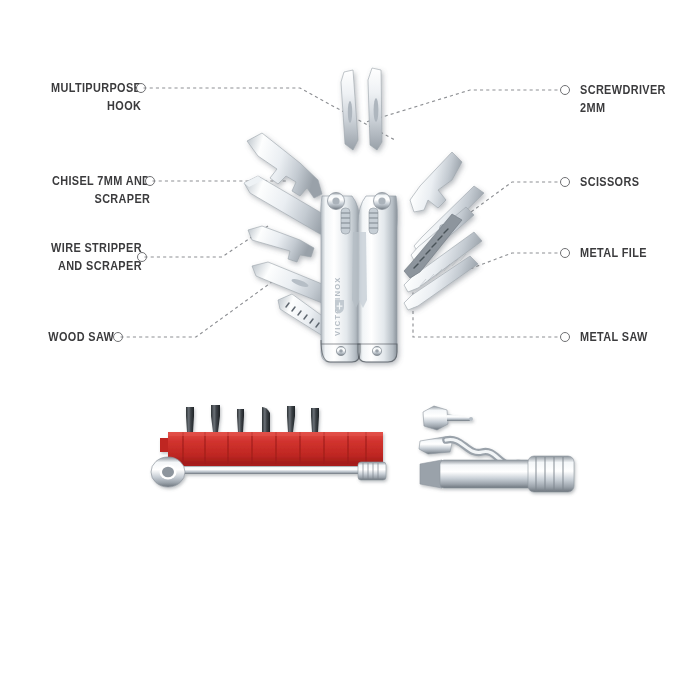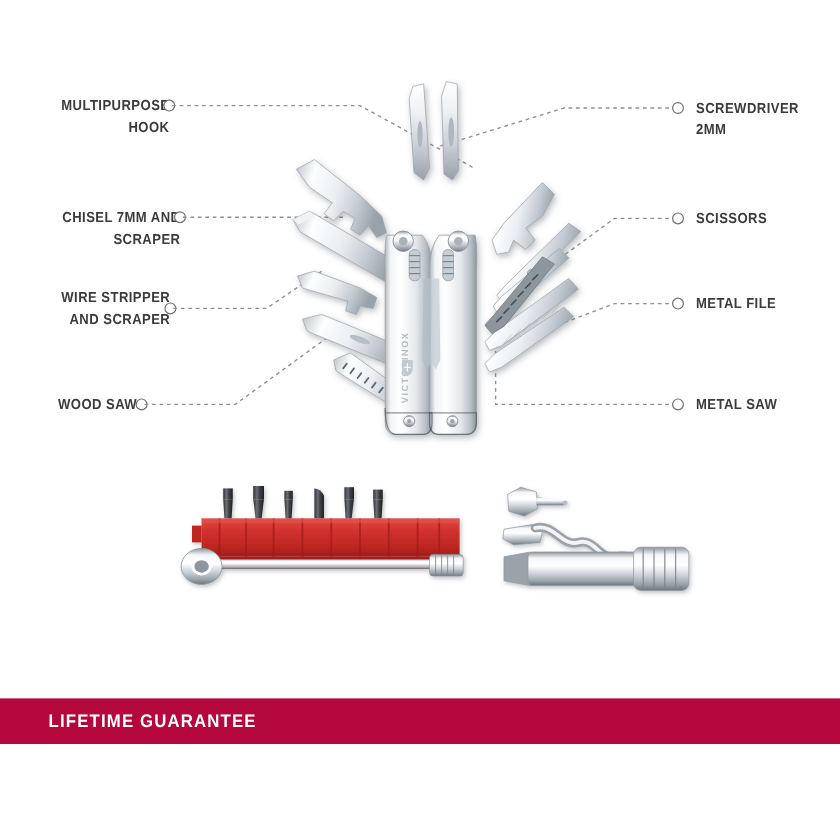--- a/index.html
+++ b/index.html
@@ -383,17 +383,14 @@
       <rect x="528" y="456" width="46" height="36" rx="6" fill="url(#chromeV)" stroke="#8f979f" stroke-width="0.6"></rect>
       <g stroke="#7d858d" stroke-width="1.1" opacity="0.85">
         <line x1="536" y1="457" x2="536" y2="491"></line>
         <line x1="545" y1="457" x2="545" y2="491"></line>
         <line x1="554" y1="457" x2="554" y2="491"></line>
         <line x1="563" y1="457" x2="563" y2="491"></line>
       </g>
     </g>
   </svg>
 
-  <div id="banner" style="top: 582px; height: 38px; background: rgb(180, 7, 60);">
-    <span class="btxt" style="padding-left: 44px;">LIFETIME GUARANTEE</span>
-  </div>
 
 </div>
 
 </body></html>

